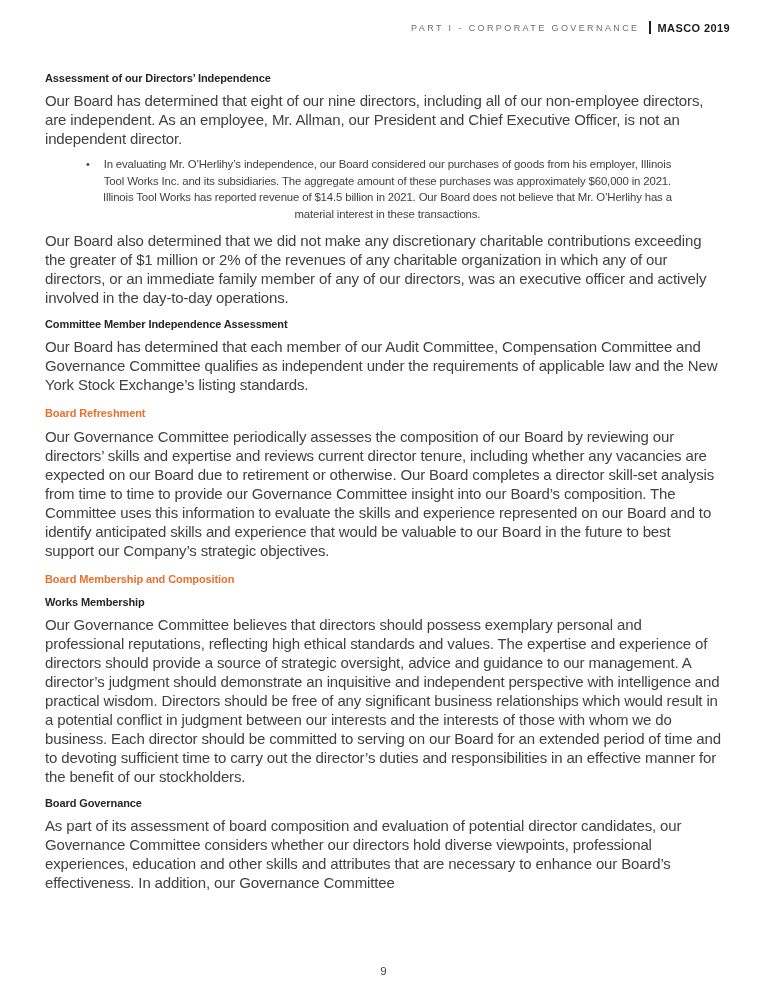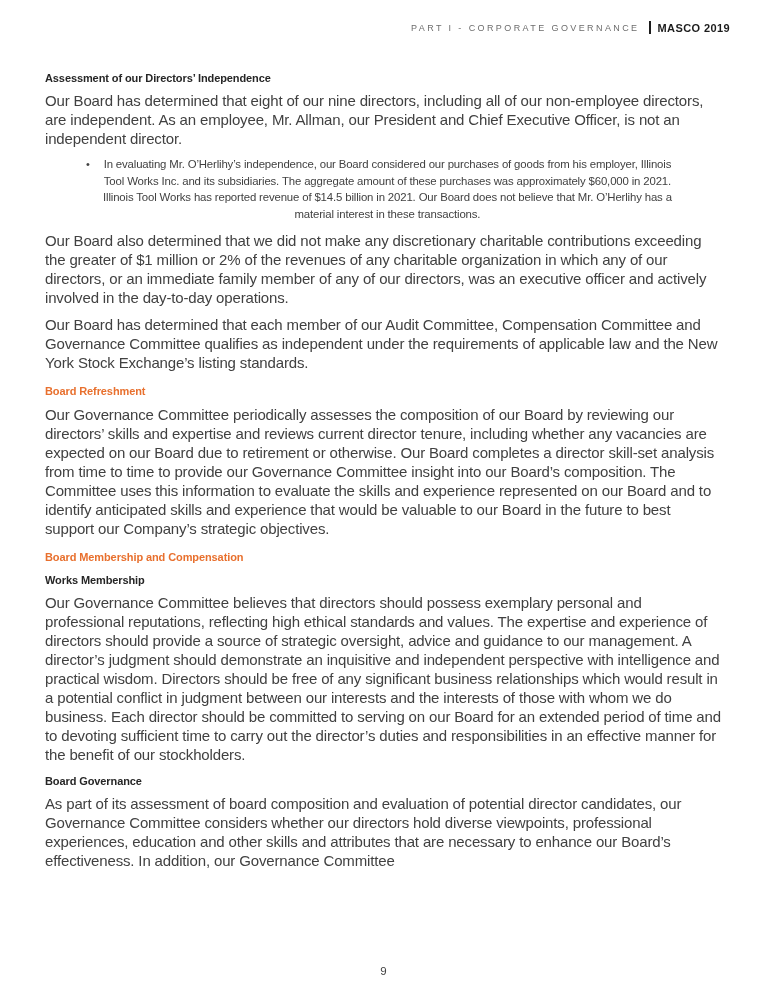--- a/index.html
+++ b/index.html
@@ -87,26 +87,27 @@
 
     <div class="bullet-list">
       <div class="bullet-item">
         <span class="bullet-marker">•</span>
         <span class="bullet-text">In evaluating Mr. O’Herlihy’s independence, our Board considered our purchases of goods from his employer, Illinois Tool Works Inc. and its subsidiaries. The aggregate amount of these purchases was approximately $60,000 in 2021. Illinois Tool Works has reported revenue of $14.5 billion in 2021. Our Board does not believe that Mr. O’Herlihy has a material interest in these transactions.</span>
       </div>
     </div>
 
     <p class="body">Our Board also determined that we did not make any discretionary charitable contributions exceeding the greater of $1 million or 2% of the revenues of any charitable organization in which any of our directors, or an immediate family member of any of our directors, was an executive officer and actively involved in the day-to-day operations.</p>
 
+    <h3 class="sub">Committee Member Independence Assessment</h3>
     <p class="body">Our Board has determined that each member of our Audit Committee, Compensation Committee and Governance Committee qualifies as independent under the requirements of applicable law and the New York Stock Exchange’s listing standards.</p>
 
     <h2 class="orange">Board Refreshment</h2>
     <p class="body">Our Governance Committee periodically assesses the composition of our Board by reviewing our directors’ skills and expertise and reviews current director tenure, including whether any vacancies are expected on our Board due to retirement or otherwise. Our Board completes a director skill-set analysis from time to time to provide our Governance Committee insight into our Board’s composition. The Committee uses this information to evaluate the skills and experience represented on our Board and to identify anticipated skills and experience that would be valuable to our Board in the future to best support our Company’s strategic objectives.</p>
 
-    <h2 class="orange">Board Membership and Compensation</h2>
+    <h2 class="orange">Board Membership and Composition</h2>
 
     <h3 class="sub">Works Membership</h3>
     <p class="body">Our Governance Committee believes that directors should possess exemplary personal and professional reputations, reflecting high ethical standards and values. The expertise and experience of directors should provide a source of strategic oversight, advice and guidance to our management. A director’s judgment should demonstrate an inquisitive and independent perspective with intelligence and practical wisdom. Directors should be free of any significant business relationships which would result in a potential conflict in judgment between our interests and the interests of those with whom we do business. Each director should be committed to serving on our Board for an extended period of time and to devoting sufficient time to carry out the director’s duties and responsibilities in an effective manner for the benefit of our stockholders.</p>
 
     <h3 class="sub">Board Governance</h3>
     <p class="body">As part of its assessment of board composition and evaluation of potential director candidates, our Governance Committee considers whether our directors hold diverse viewpoints, professional experiences, education and other skills and attributes that are necessary to enhance our Board’s effectiveness. In addition, our Governance Committee</p>
 
   </div>
 
   <div class="page-footer">

